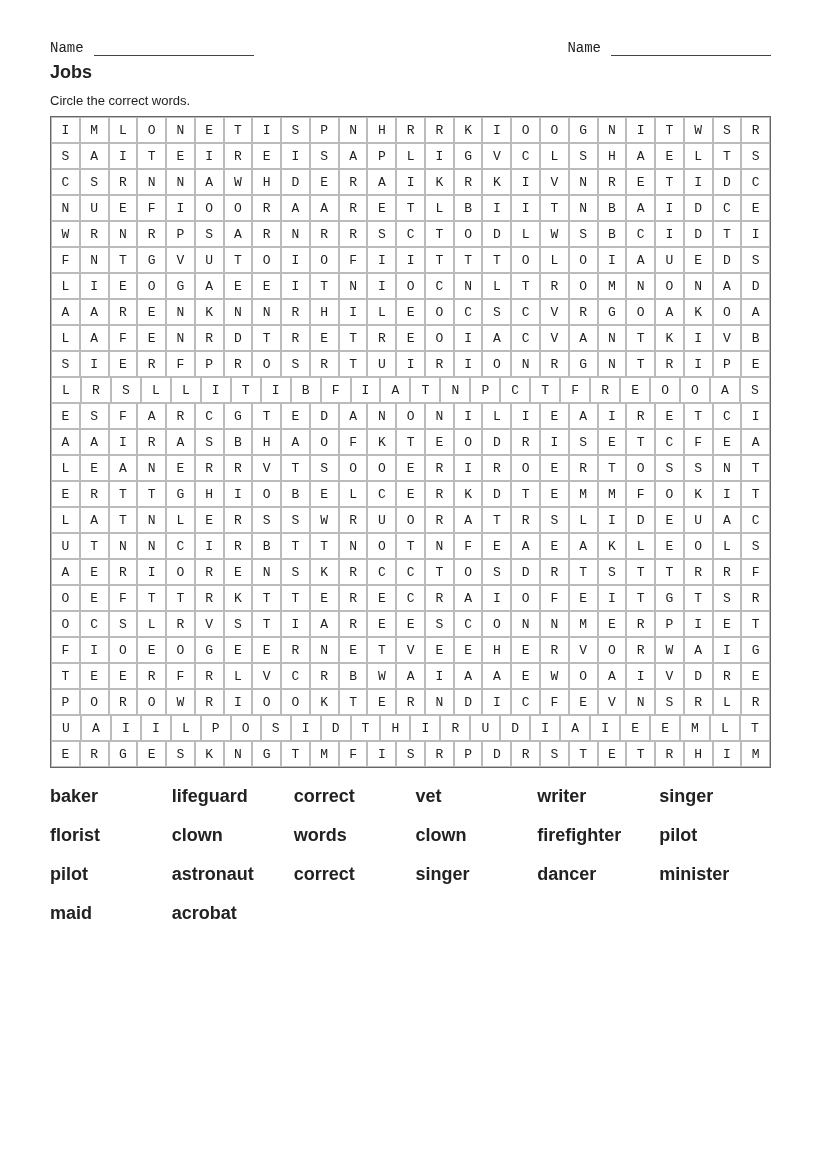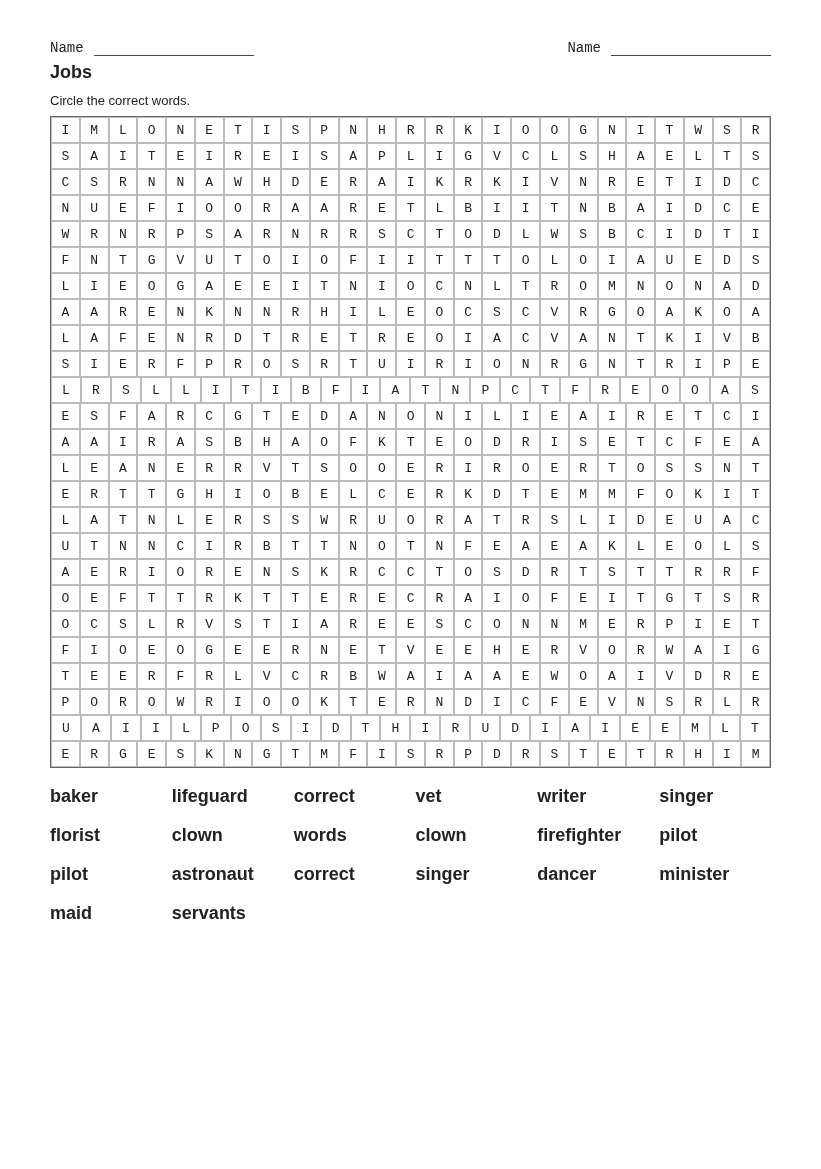--- a/index.html
+++ b/index.html
@@ -760,17 +760,17 @@
     <div class="word-item">clown</div>
     <div class="word-item">firefighter</div>
     <div class="word-item">pilot</div>
     <div class="word-item">pilot</div>
     <div class="word-item">astronaut</div>
     <div class="word-item">correct</div>
     <div class="word-item">singer</div>
     <div class="word-item">dancer</div>
     <div class="word-item">minister</div>
     <div class="word-item">maid</div>
-    <div class="word-item">servants</div>
+    <div class="word-item">acrobat</div>
   </div>
 
 
 
 
 </body></html>

